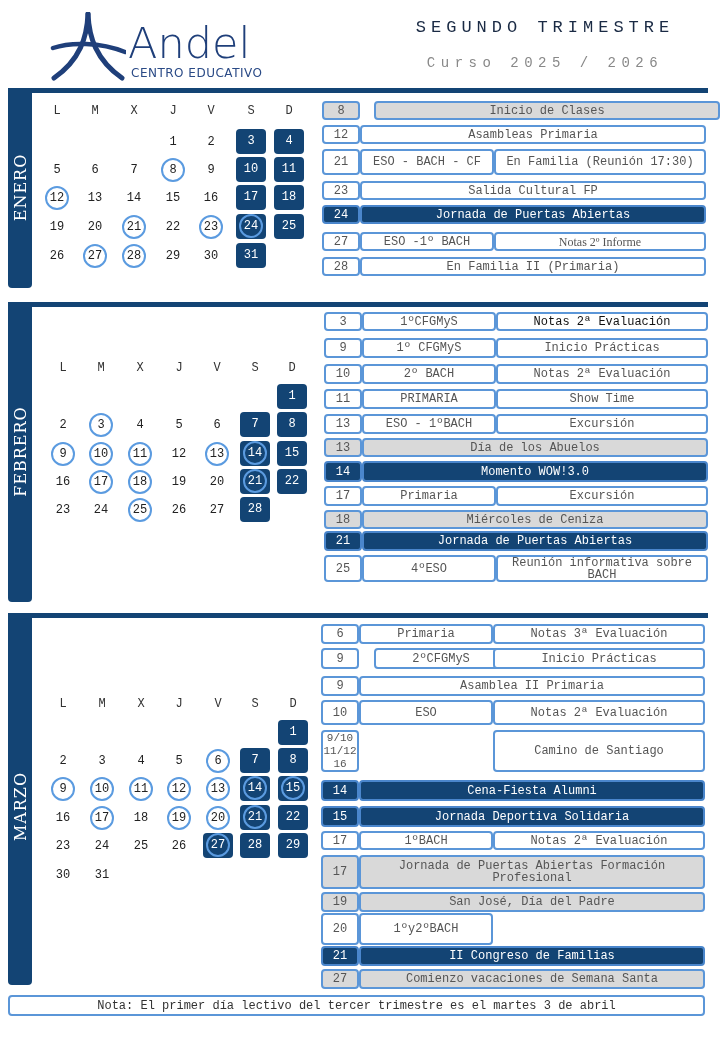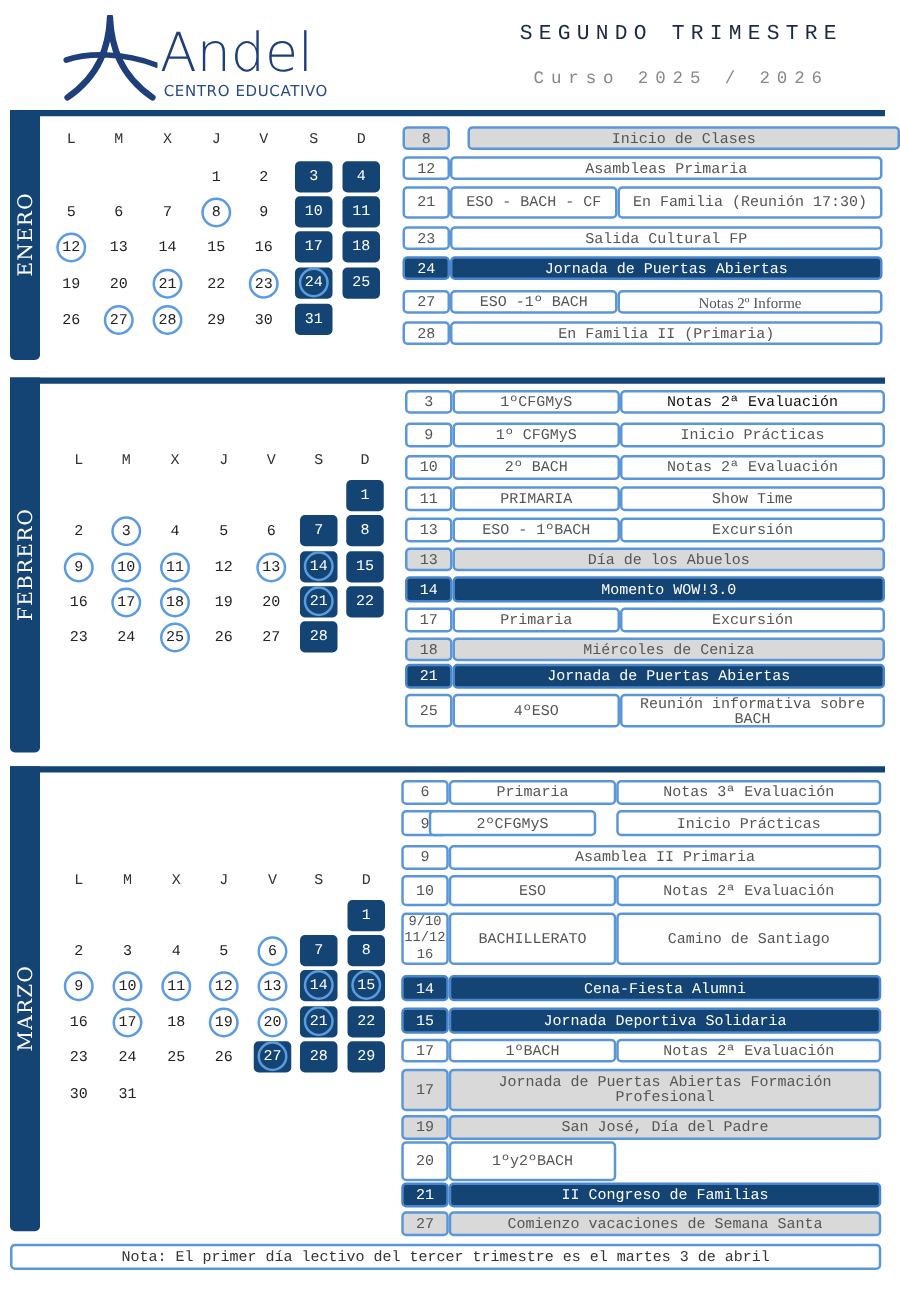--- a/index.html
+++ b/index.html
@@ -265,35 +265,34 @@
       <div class="day" style="left: 87px; top: 864px;"><span>31</span></div>
     </div>
   <div id="ev-2">
       <div class="ev white" style="top: 624px; left: 321px; width: 384px; height: 20px;">
         <div class="cell" style="left: 0px; width: 38px;">6</div>
         <div class="cell" style="left: 38px; width: 134px;">Primaria</div>
         <div class="cell" style="left: 172px; width: 212px;">Notas 3ª Evaluación</div>
       </div>
       <div class="ev white" style="top: 648px; left: 321px; width: 384px; height: 21px;">
         <div class="cell" style="left: 0px; width: 38px;">9</div>
-        <div class="cell" style="left: 22px; width: 134px;">2ºCFGMyS</div>
+        <div class="cell" style="left: 53px; width: 134px;">2ºCFGMyS</div>
         <div class="cell" style="left: 172px; width: 212px;">Inicio Prácticas</div>
       </div>
       <div class="ev white" style="top: 676px; left: 321px; width: 384px; height: 20px;">
         <div class="cell" style="left: 0px; width: 38px;">9</div>
         <div class="cell" style="left: 38px; width: 346px;">Asamblea II Primaria</div>
       </div>
       <div class="ev white" style="top: 700px; left: 321px; width: 384px; height: 25px;">
         <div class="cell" style="left: 0px; width: 38px;">10</div>
         <div class="cell" style="left: 38px; width: 134px;">ESO</div>
         <div class="cell" style="left: 172px; width: 212px;">Notas 2ª Evaluación</div>
       </div>
       <div class="ev white" style="top: 730px; left: 321px; width: 384px; height: 42px;">
         <div class="cell small" style="line-height: 13px; left: 0px; width: 38px;">9/10 11/12 16</div>
-        <div class="cell" style="left: 38px; width: 134px;">BACHILLERATO</div>
         <div class="cell" style="left: 172px; width: 212px;">Camino de Santiago</div>
       </div>
       <div class="ev dark" style="top: 780px; left: 321px; width: 384px; height: 21px;">
         <div class="cell" style="left: 0px; width: 38px;">14</div>
         <div class="cell" style="left: 38px; width: 346px;">Cena-Fiesta Alumni</div>
       </div>
       <div class="ev dark" style="top: 806px; left: 321px; width: 384px; height: 21px;">
         <div class="cell" style="left: 0px; width: 38px;">15</div>
         <div class="cell" style="left: 38px; width: 346px;">Jornada Deportiva Solidaria</div>
       </div>

